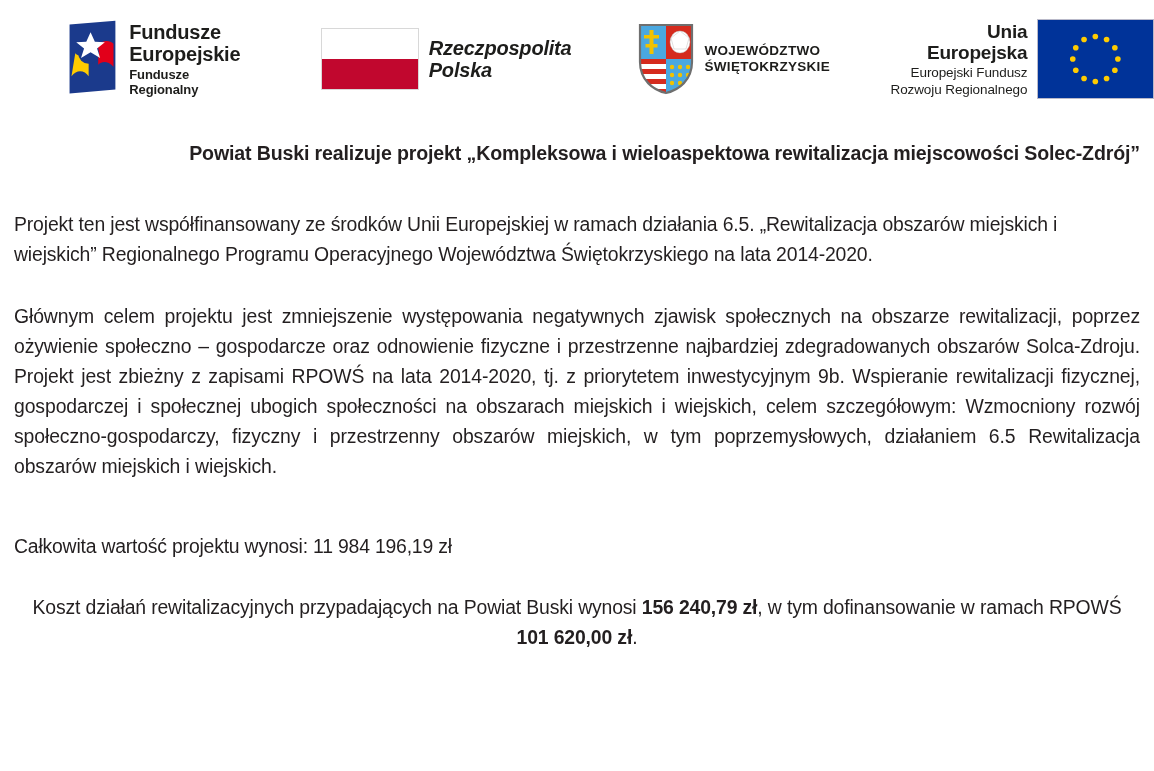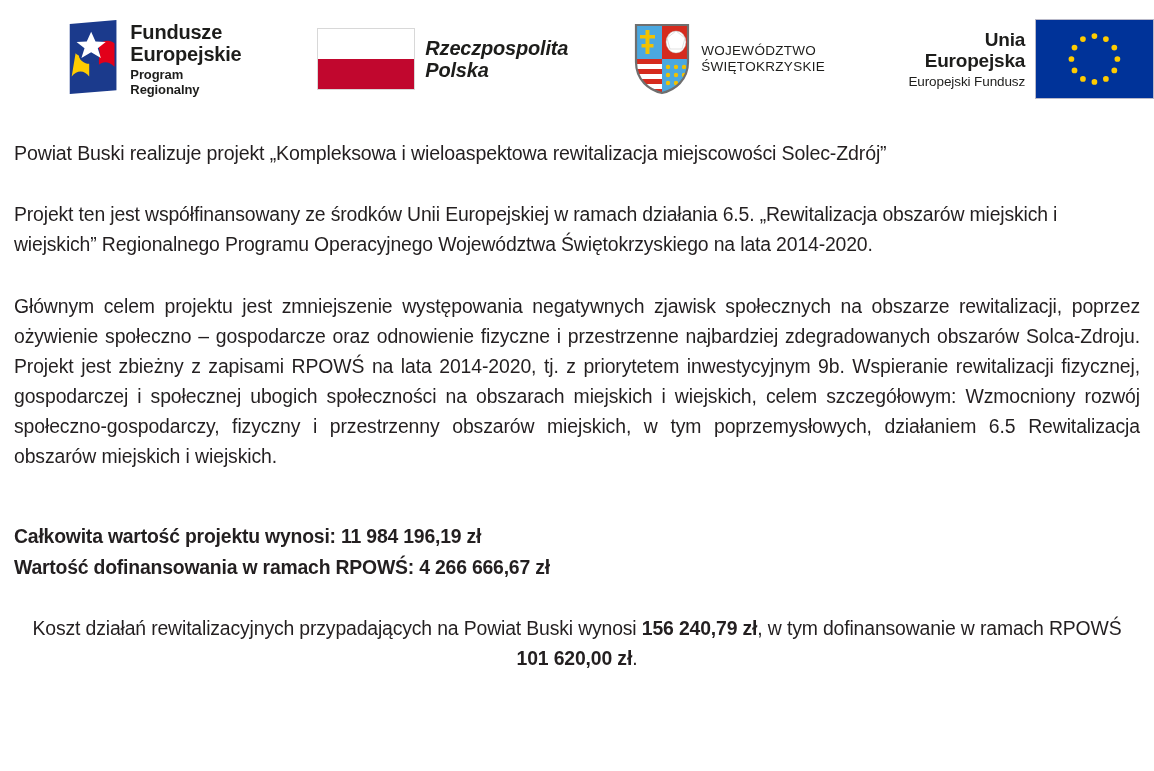--- a/index.html
+++ b/index.html
@@ -74,21 +74,21 @@
     font-size: 13.5px;
     margin-top: 2px;
     letter-spacing: -0.1px;
   }
   .logo-text.woj {
     line-height: 1.15;
   }
   .logo-text.woj .l1,
   .logo-text.woj .l2 {
     font-size: 13.5px;
-    font-weight: normal;
+    font-weight: bold;
     letter-spacing: 0.3px;
   }
 
   
   .fe-mark { width: 62px; height: 84px; display:block; }
   
   .pl-flag {
     width: 98px;
     height: 62px;
     border: 1px solid #d8d8d8;
@@ -117,41 +117,42 @@
     width: 1126px;
   }
 
   p {
     margin: 0;
     font-size: 19.4px;
     line-height: 30px;
     color: #231f20;
   }
   .title {
-    font-weight: normal;
+    font-weight: bold;
     font-size: 19.6px;
     letter-spacing: -0.15px;
-    margin-bottom: 31px;
+    margin-bottom: 41px;
+    text-align: right;
   }
   .para-fin {
     text-align: left;
     letter-spacing: -0.15px;
     margin-bottom: 32px;
   }
   .para-just {
     text-align: justify;
     text-justify: inter-word;
     letter-spacing: -0.1px;
     margin-bottom: 50px;
   }
   .amounts {
     margin-bottom: 30px;
   }
   .amounts p {
-    font-weight: bold;
+    font-weight: normal;
     letter-spacing: -0.2px;
     line-height: 31px;
   }
   .para-last {
     text-align: center;
     letter-spacing: -0.15px;
   }
   b, strong { font-weight: bold; }
   .nb { white-space: nowrap; }
 </style>
@@ -166,21 +167,21 @@
       <svg class="fe-mark" viewBox="0 0 62 84">
         <polygon points="10,6 58,2 58,74 10,78" fill="#1b3a8c"></polygon>
         <path d="M40,28 C44,22 52,22 56,26 L56,50 C50,44 44,44 40,48 Z" fill="#e2001a"></path>
         <path d="M30,34 c-4,6 -10,6 -14,2 l-4,24 c6,-8 14,-6 18,0 z" fill="#ffcc00"></path>
         <circle cx="30" cy="36" r="11" fill="#1b3a8c"></circle>
         <polygon points="32,14 36.5,24 47,24.5 38.8,31 42,41 32,35 22,41 25.2,31 17,24.5 27.5,24" fill="#ffffff"></polygon>
       </svg>
       <div class="logo-text">
         <span class="l1">Fundusze</span>
         <span class="l2">Europejskie</span>
-        <span class="l3">Program Regionalny</span>
+        <span class="l3">Fundusze Regionalny</span>
       </div>
     </div>
 
     <div class="logo-slot slot-rp">
       <div class="pl-flag">
         <div class="w"></div>
         <div class="r"></div>
       </div>
       <div class="logo-text">
         <span class="l1">Rzeczpospolita</span>
@@ -232,20 +233,21 @@
       <div class="logo-text woj">
         <span class="l1">WOJEWÓDZTWO</span>
         <span class="l2">ŚWIĘTOKRZYSKIE</span>
       </div>
     </div>
 
     <div class="logo-slot slot-ue">
       <div class="logo-text ue">
         <span class="l1">Unia Europejska</span>
         <span class="sub">Europejski Fundusz</span>
+        <span class="sub">Rozwoju Regionalnego</span>
       </div>
       <svg class="eu-flag" viewBox="0 0 122 80">
         <rect x="0" y="0" width="122" height="80" fill="#003399"></rect>
         <g fill="#ffcc00" id="eu-stars">
           <circle cx="61" cy="16" r="3"></circle>
           <circle cx="73" cy="19.2" r="3"></circle>
           <circle cx="81.8" cy="28" r="3"></circle>
           <circle cx="85" cy="40" r="3"></circle>
           <circle cx="81.8" cy="52" r="3"></circle>
           <circle cx="73" cy="60.8" r="3"></circle>
@@ -264,21 +266,20 @@
   <div class="content">
 
     <p class="title">Powiat Buski realizuje projekt „Kompleksowa i wieloaspektowa rewitalizacja miejscowości Solec-Zdrój”</p>
 
     <p class="para-fin">Projekt ten jest współfinansowany ze środków Unii Europejskiej w ramach działania 6.5. „Rewitalizacja obszarów miejskich i wiejskich” Regionalnego Programu Operacyjnego Województwa Świętokrzyskiego na lata 2014-2020.</p>
 
     <p class="para-just">Głównym celem projektu jest zmniejszenie występowania negatywnych zjawisk społecznych na obszarze rewitalizacji, poprzez ożywienie społeczno – gospodarcze oraz odnowienie fizyczne i przestrzenne najbardziej zdegradowanych obszarów Solca-Zdroju. Projekt jest zbieżny z zapisami RPOWŚ na lata 2014-2020, tj. z priorytetem inwestycyjnym 9b. Wspieranie rewitalizacji fizycznej, gospodarczej i społecznej ubogich społeczności na obszarach miejskich i wiejskich, celem szczegółowym: Wzmocniony rozwój społeczno-gospodarczy, fizyczny i przestrzenny obszarów miejskich, w tym poprzemysłowych, działaniem 6.5 Rewitalizacja obszarów miejskich i wiejskich.</p>
 
     <div class="amounts">
       <p>Całkowita wartość projektu wynosi:  11 984 196,19 zł</p>
-      <p>Wartość dofinansowania w ramach RPOWŚ: 4 266 666,67 zł</p>
     </div>
 
     <p class="para-last">
       <span>Koszt działań rewitalizacyjnych przypadających na Powiat Buski wynosi </span><b class="nb">156 240,79 zł</b><span>, w tym dofinansowanie w ramach RPOWŚ </span><b class="nb">101 620,00 zł</b><span>.</span>
     </p>
 
   </div>
 
 </div>
 

